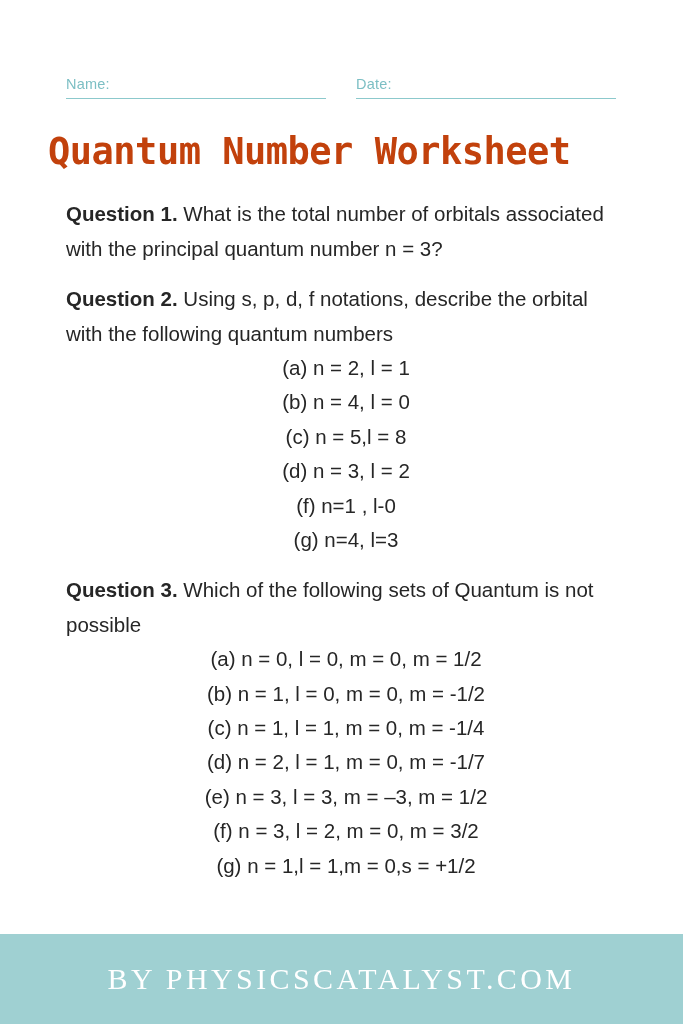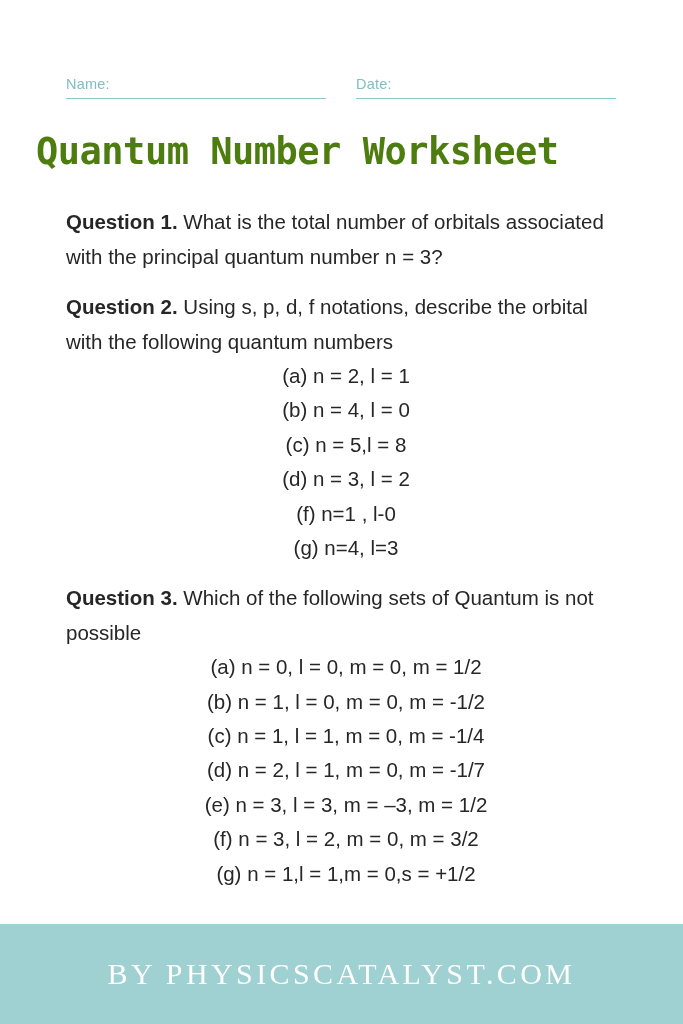--- a/index.html
+++ b/index.html
@@ -43,37 +43,36 @@
   }
   .meta-value {
     font-size: 14.5px;
     color: #7cbfc4;
     margin-left: 6px;
   }
   
   .title {
     position: absolute;
     top: 130px;
-    left: 36px;
+    left: 48px;
     width: 600px;
     font-family: "DejaVu Sans Mono", monospace;
     font-weight: bold;
     font-size: 37px;
     letter-spacing: -0.5px;
-    color: #4d7c0f;
+    color: #c2410c;
     line-height: 1.2;
   }
   
   .content {
     position: absolute;
     top: 196px;
     left: 66px;
     width: 560px;
     color: #2a2a2a;
-    margin-top: 8px;
   }
   .q-block {
     margin-bottom: 8px;
   }
   .q-para {
     font-size: 20.5px;
     line-height: 1.72;
     color: #262626;
     margin: 0;
   }
@@ -91,21 +90,21 @@
     line-height: 1.68;
     color: #262626;
   }
   .spacer-sm { height: 6px; }
   
   .footer {
     position: absolute;
     left: 0;
     right: 0;
     bottom: 0;
-    height: 100px;
+    height: 90px;
     background: #9fd0d2;
     display: flex;
     align-items: center;
     justify-content: center;
   }
   .footer-text {
     font-family: "Liberation Serif", serif;
     font-size: 30px;
     letter-spacing: 3.4px;
     color: #ffffff;

